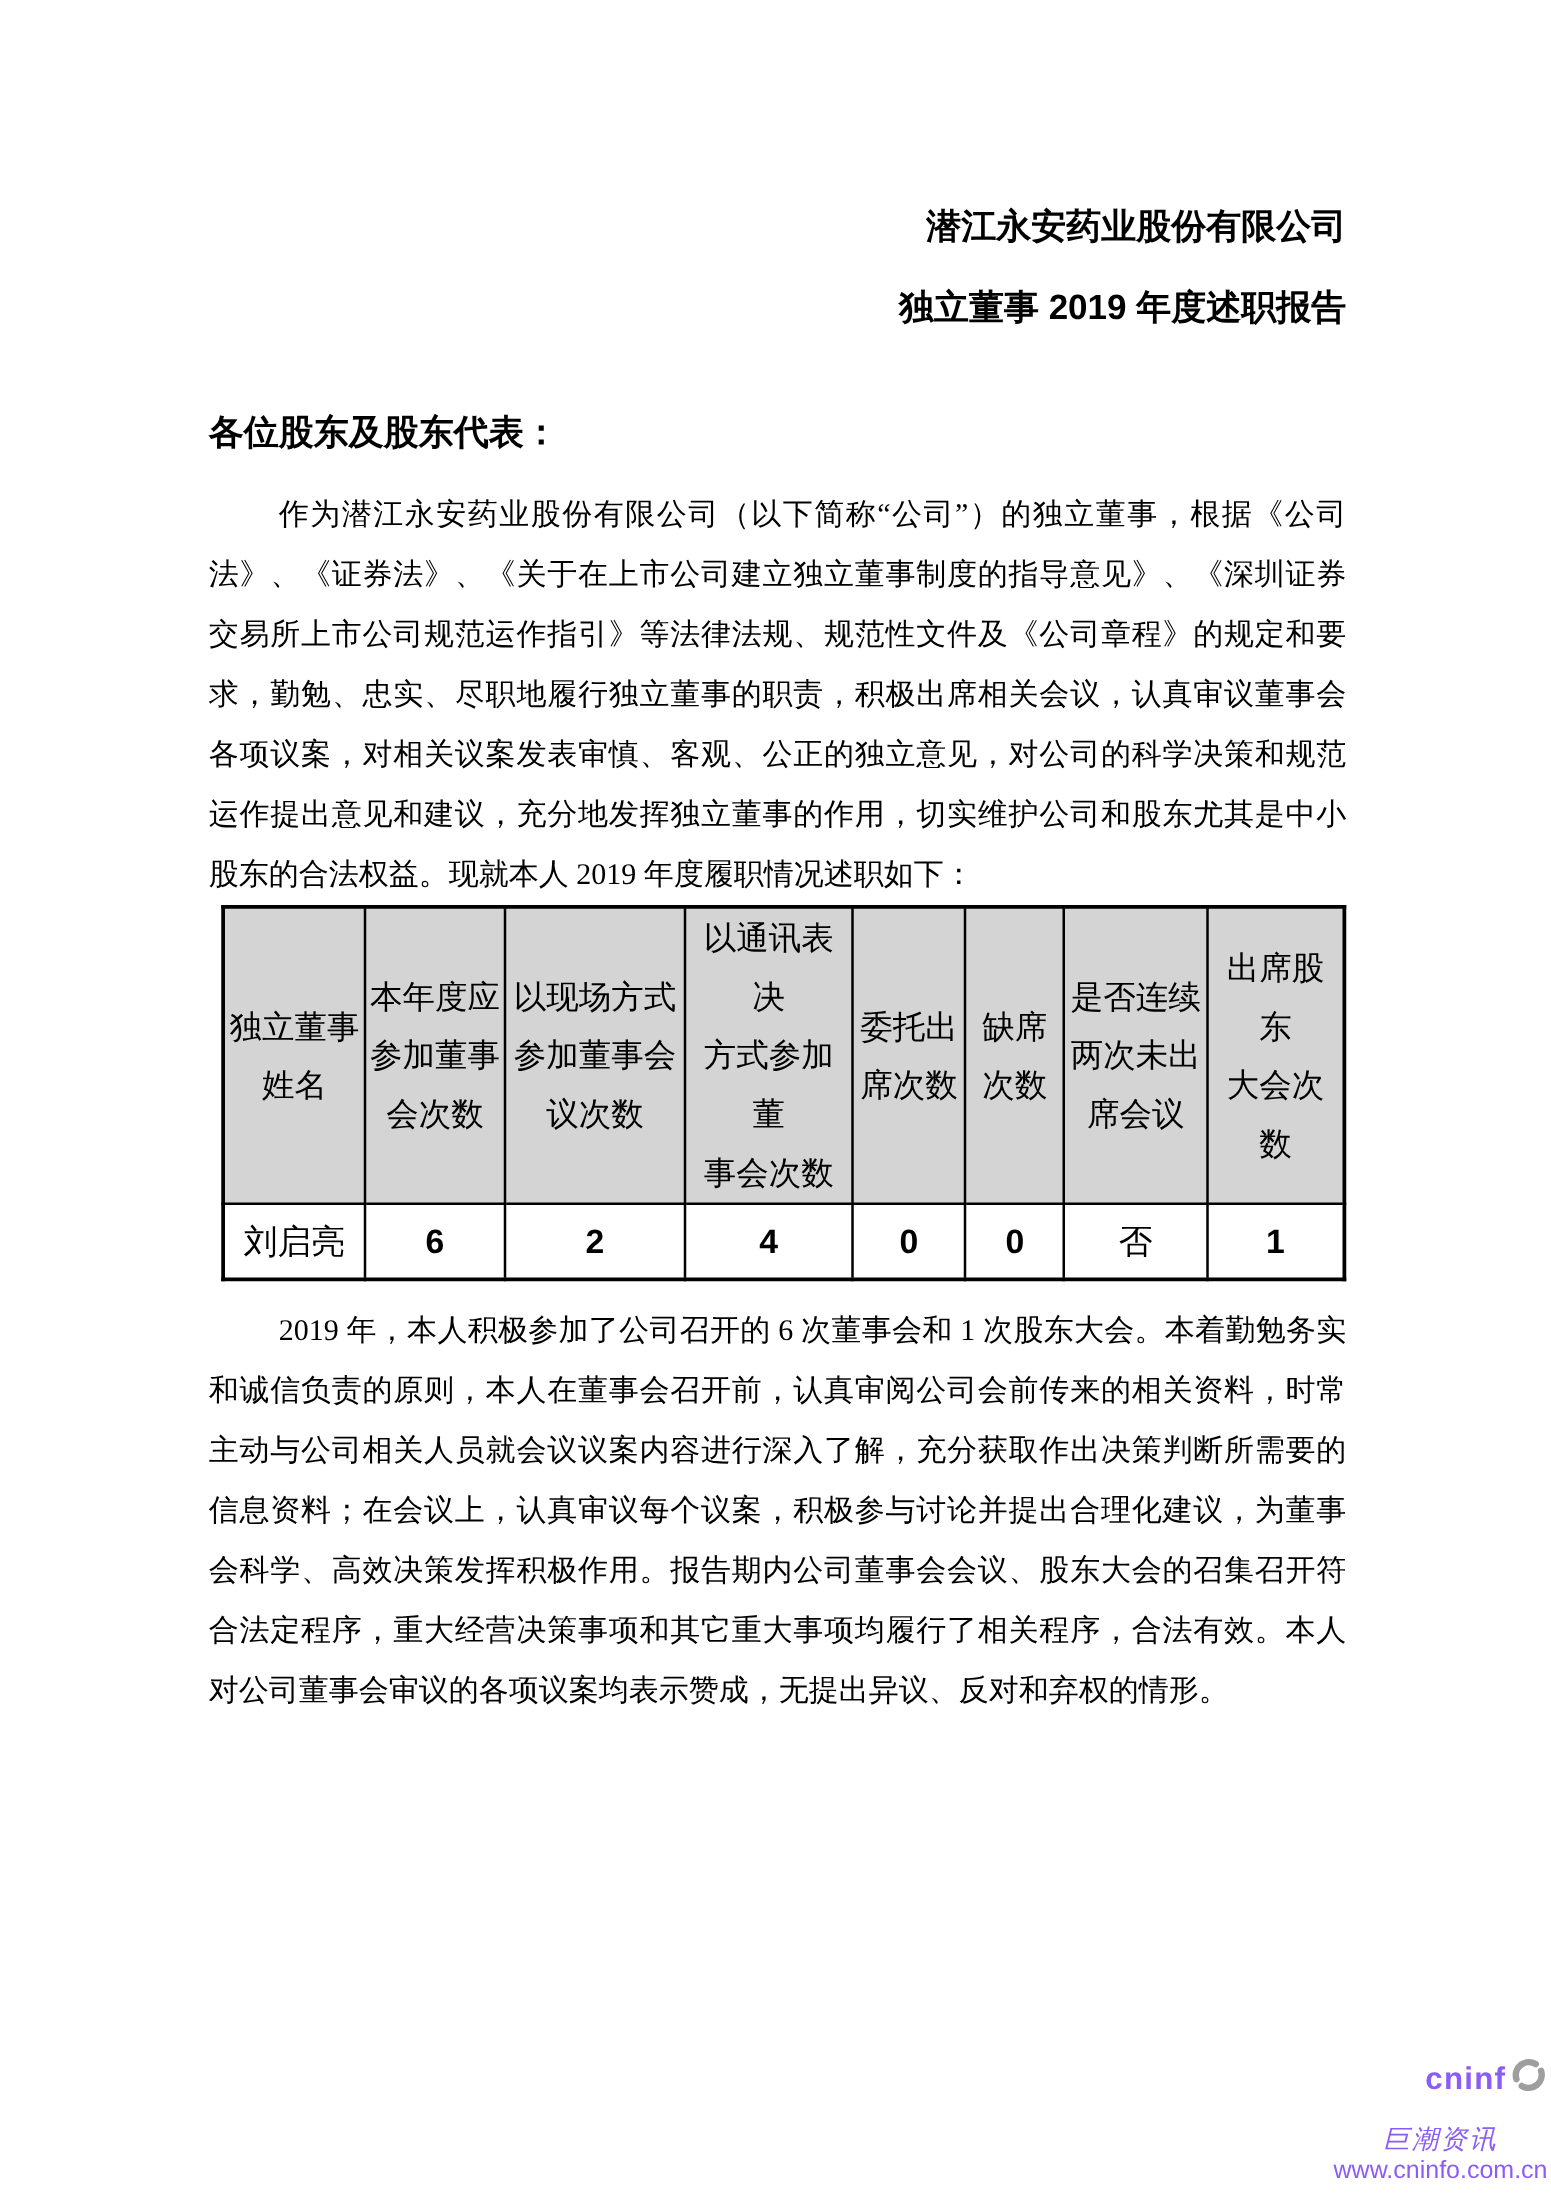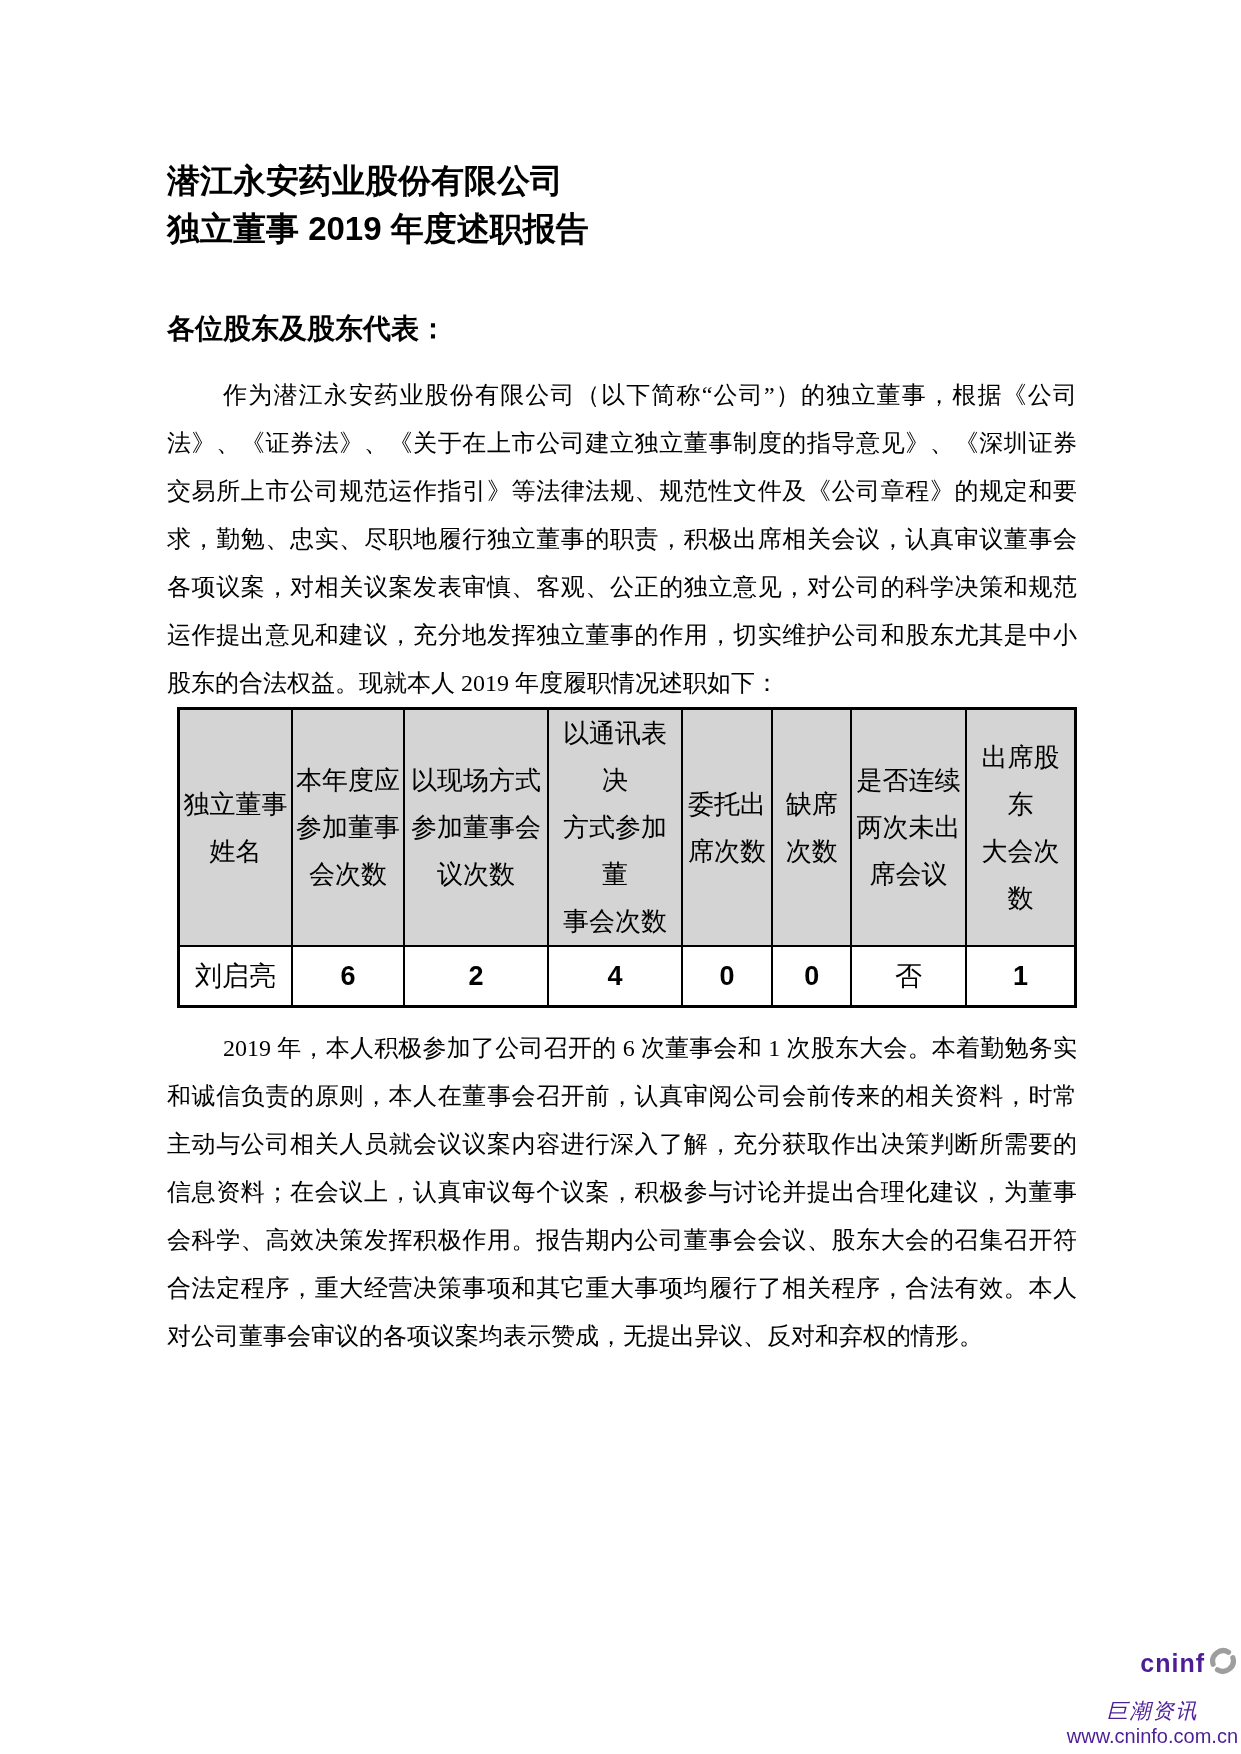--- a/index.html
+++ b/index.html
@@ -11,26 +11,26 @@
     background: #ffffff;
     color: #000000;
     font-family: "Liberation Serif", "DejaVu Serif", serif;
     box-sizing: border-box;
     padding: 157px 164px 0 167px;
     overflow: hidden;
   }
   .doc-title {
     font-family: "Liberation Sans", "DejaVu Sans", sans-serif;
     font-weight: bold;
-    font-size: 33px;
+    font-size: 28px;
     line-height: 48px;
-    text-align: left;
+    text-align: right;
     margin: 0;
   }
-  .doc-title.second { }
+  .doc-title.second { margin-top: 17px; }
   .salutation {
     font-family: "Liberation Sans", "DejaVu Sans", sans-serif;
     font-weight: bold;
     font-size: 28px;
     line-height: 48px;
     margin: 52px 0 0 0;
   }
   .body-para {
     font-size: 24px;
     line-height: 48px;
@@ -76,21 +76,21 @@
     height: 58px;
     padding: 0 2px;
   }
   td.text-cell { font-size: 27px; font-family: "Liberation Serif", "DejaVu Serif", serif; }
   td.num-cell  { font-size: 27px; font-weight: bold; font-family: "Liberation Sans", "DejaVu Sans", sans-serif; }
 
   .footer-logo {
     position: absolute;
     right: 3px;
     bottom: 6px;
-    color: #4c1d95;
+    color: #8b5cf6;
     text-align: center;
     line-height: 1.15;
   }
   .brand-row {
     display: flex;
     align-items: center;
     justify-content: flex-end;
     gap: 3px;
   }
   .brand-text {

